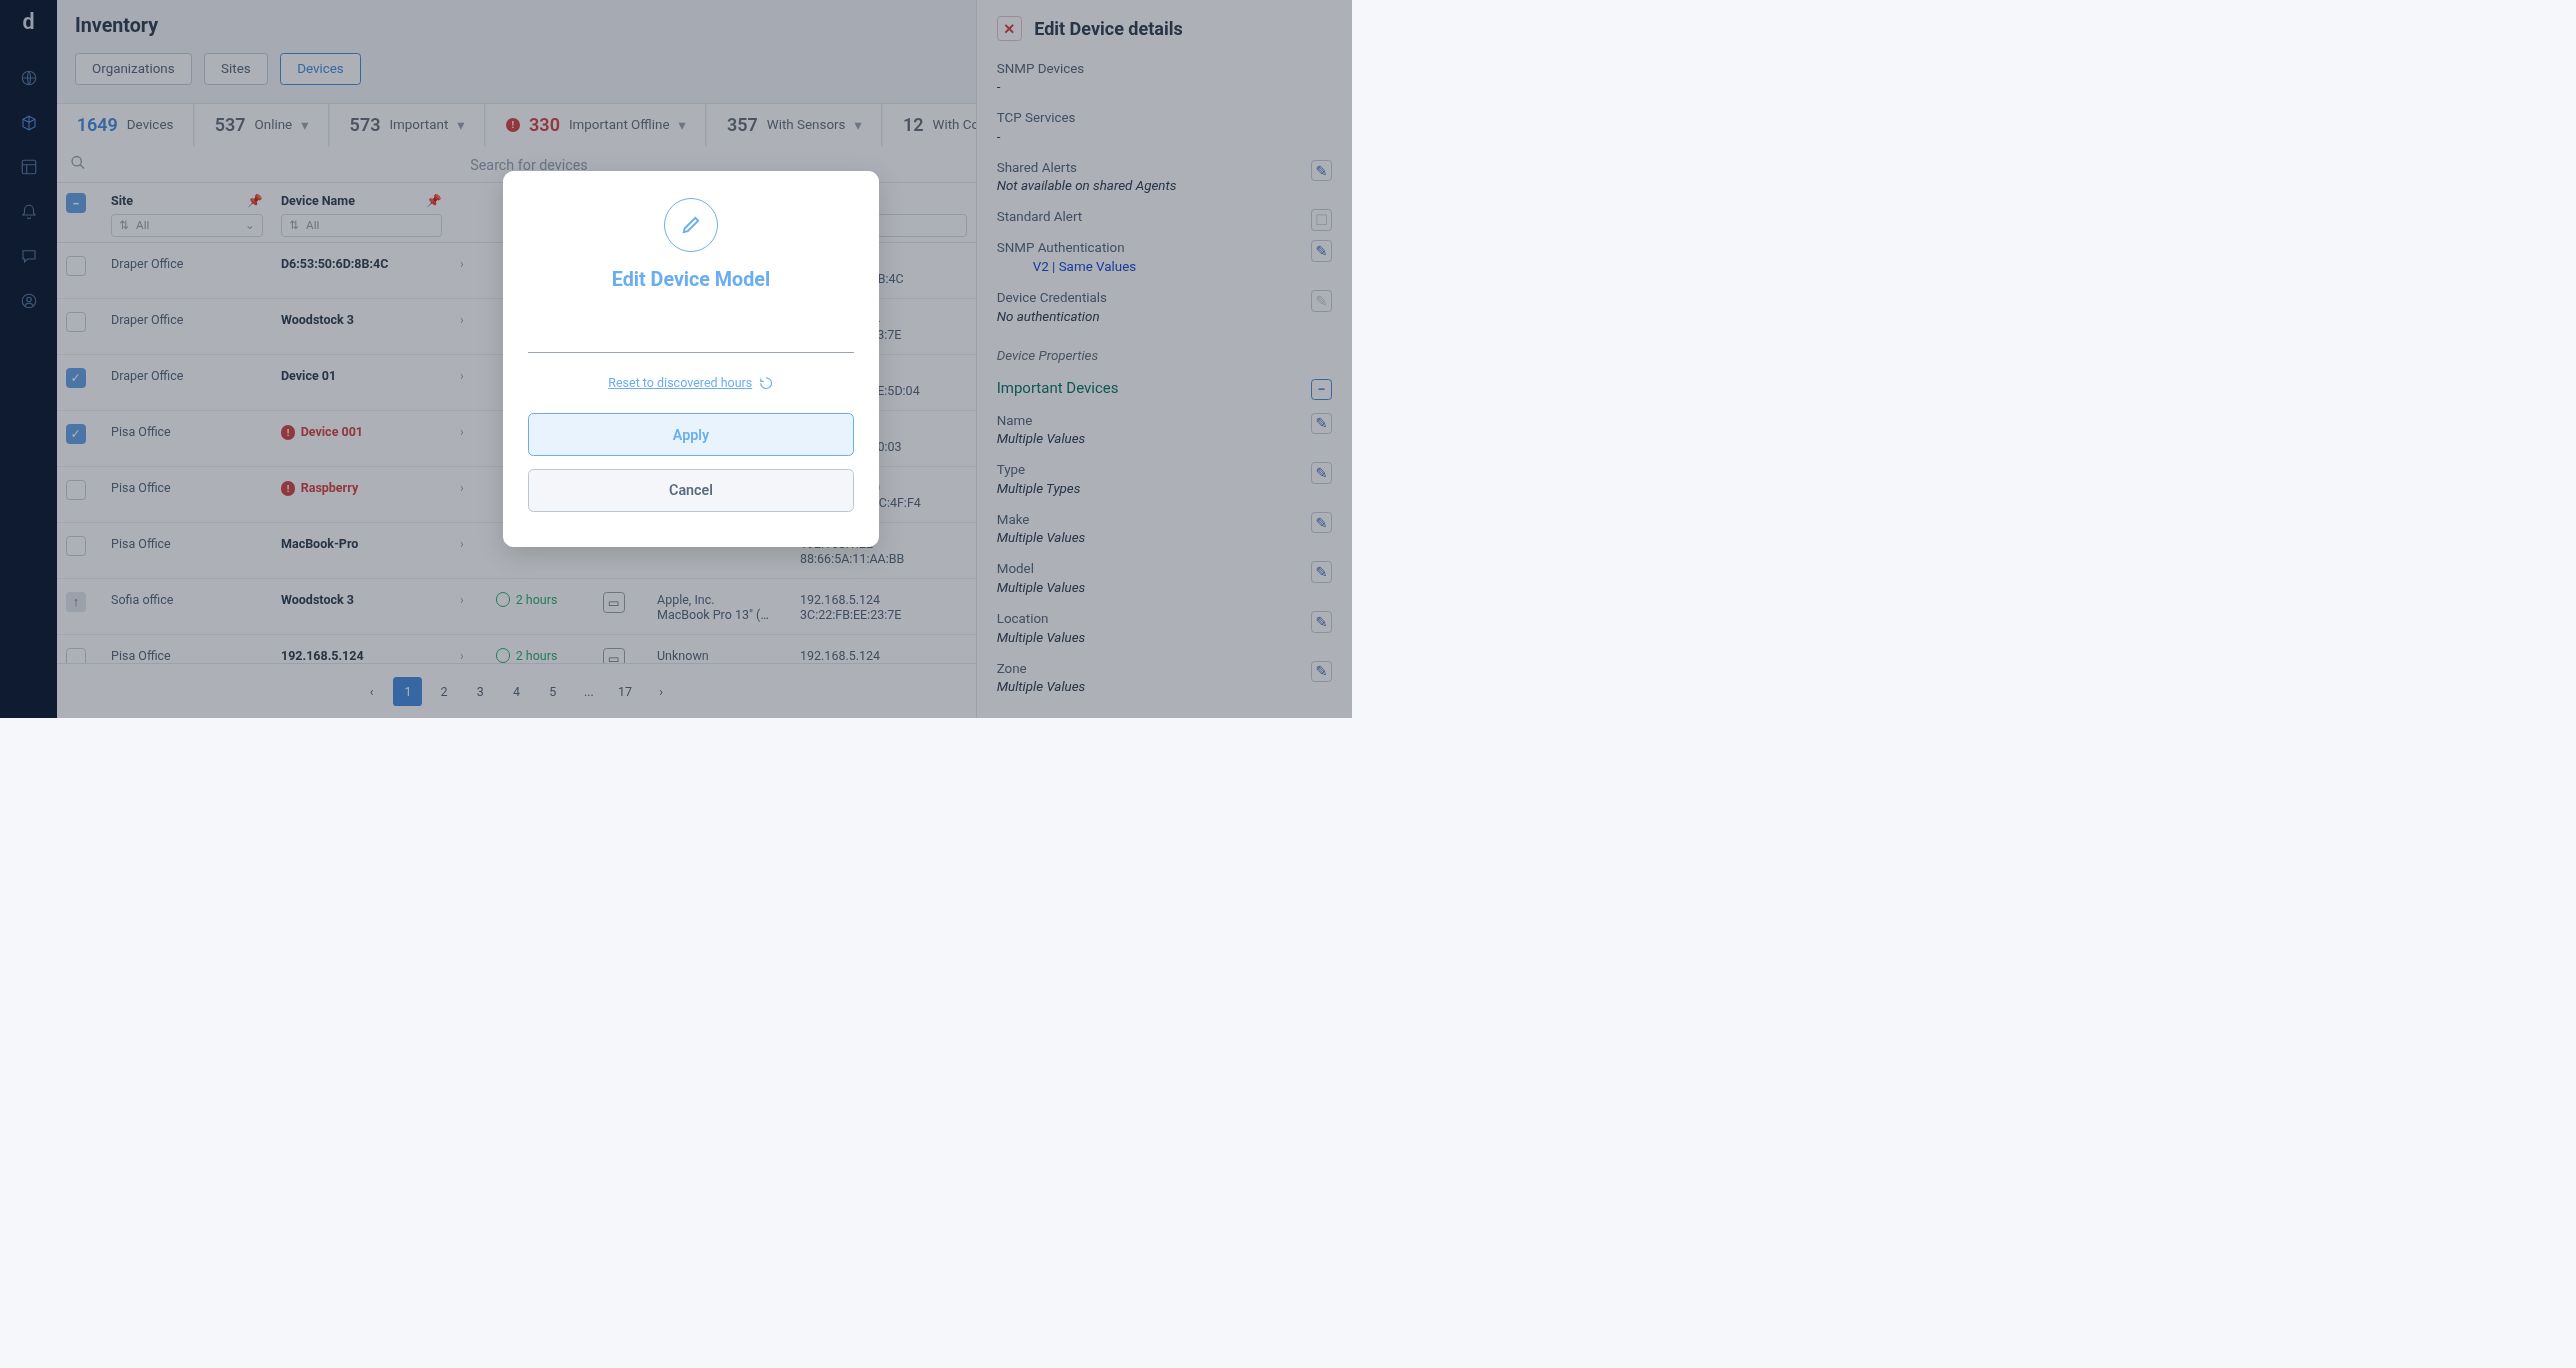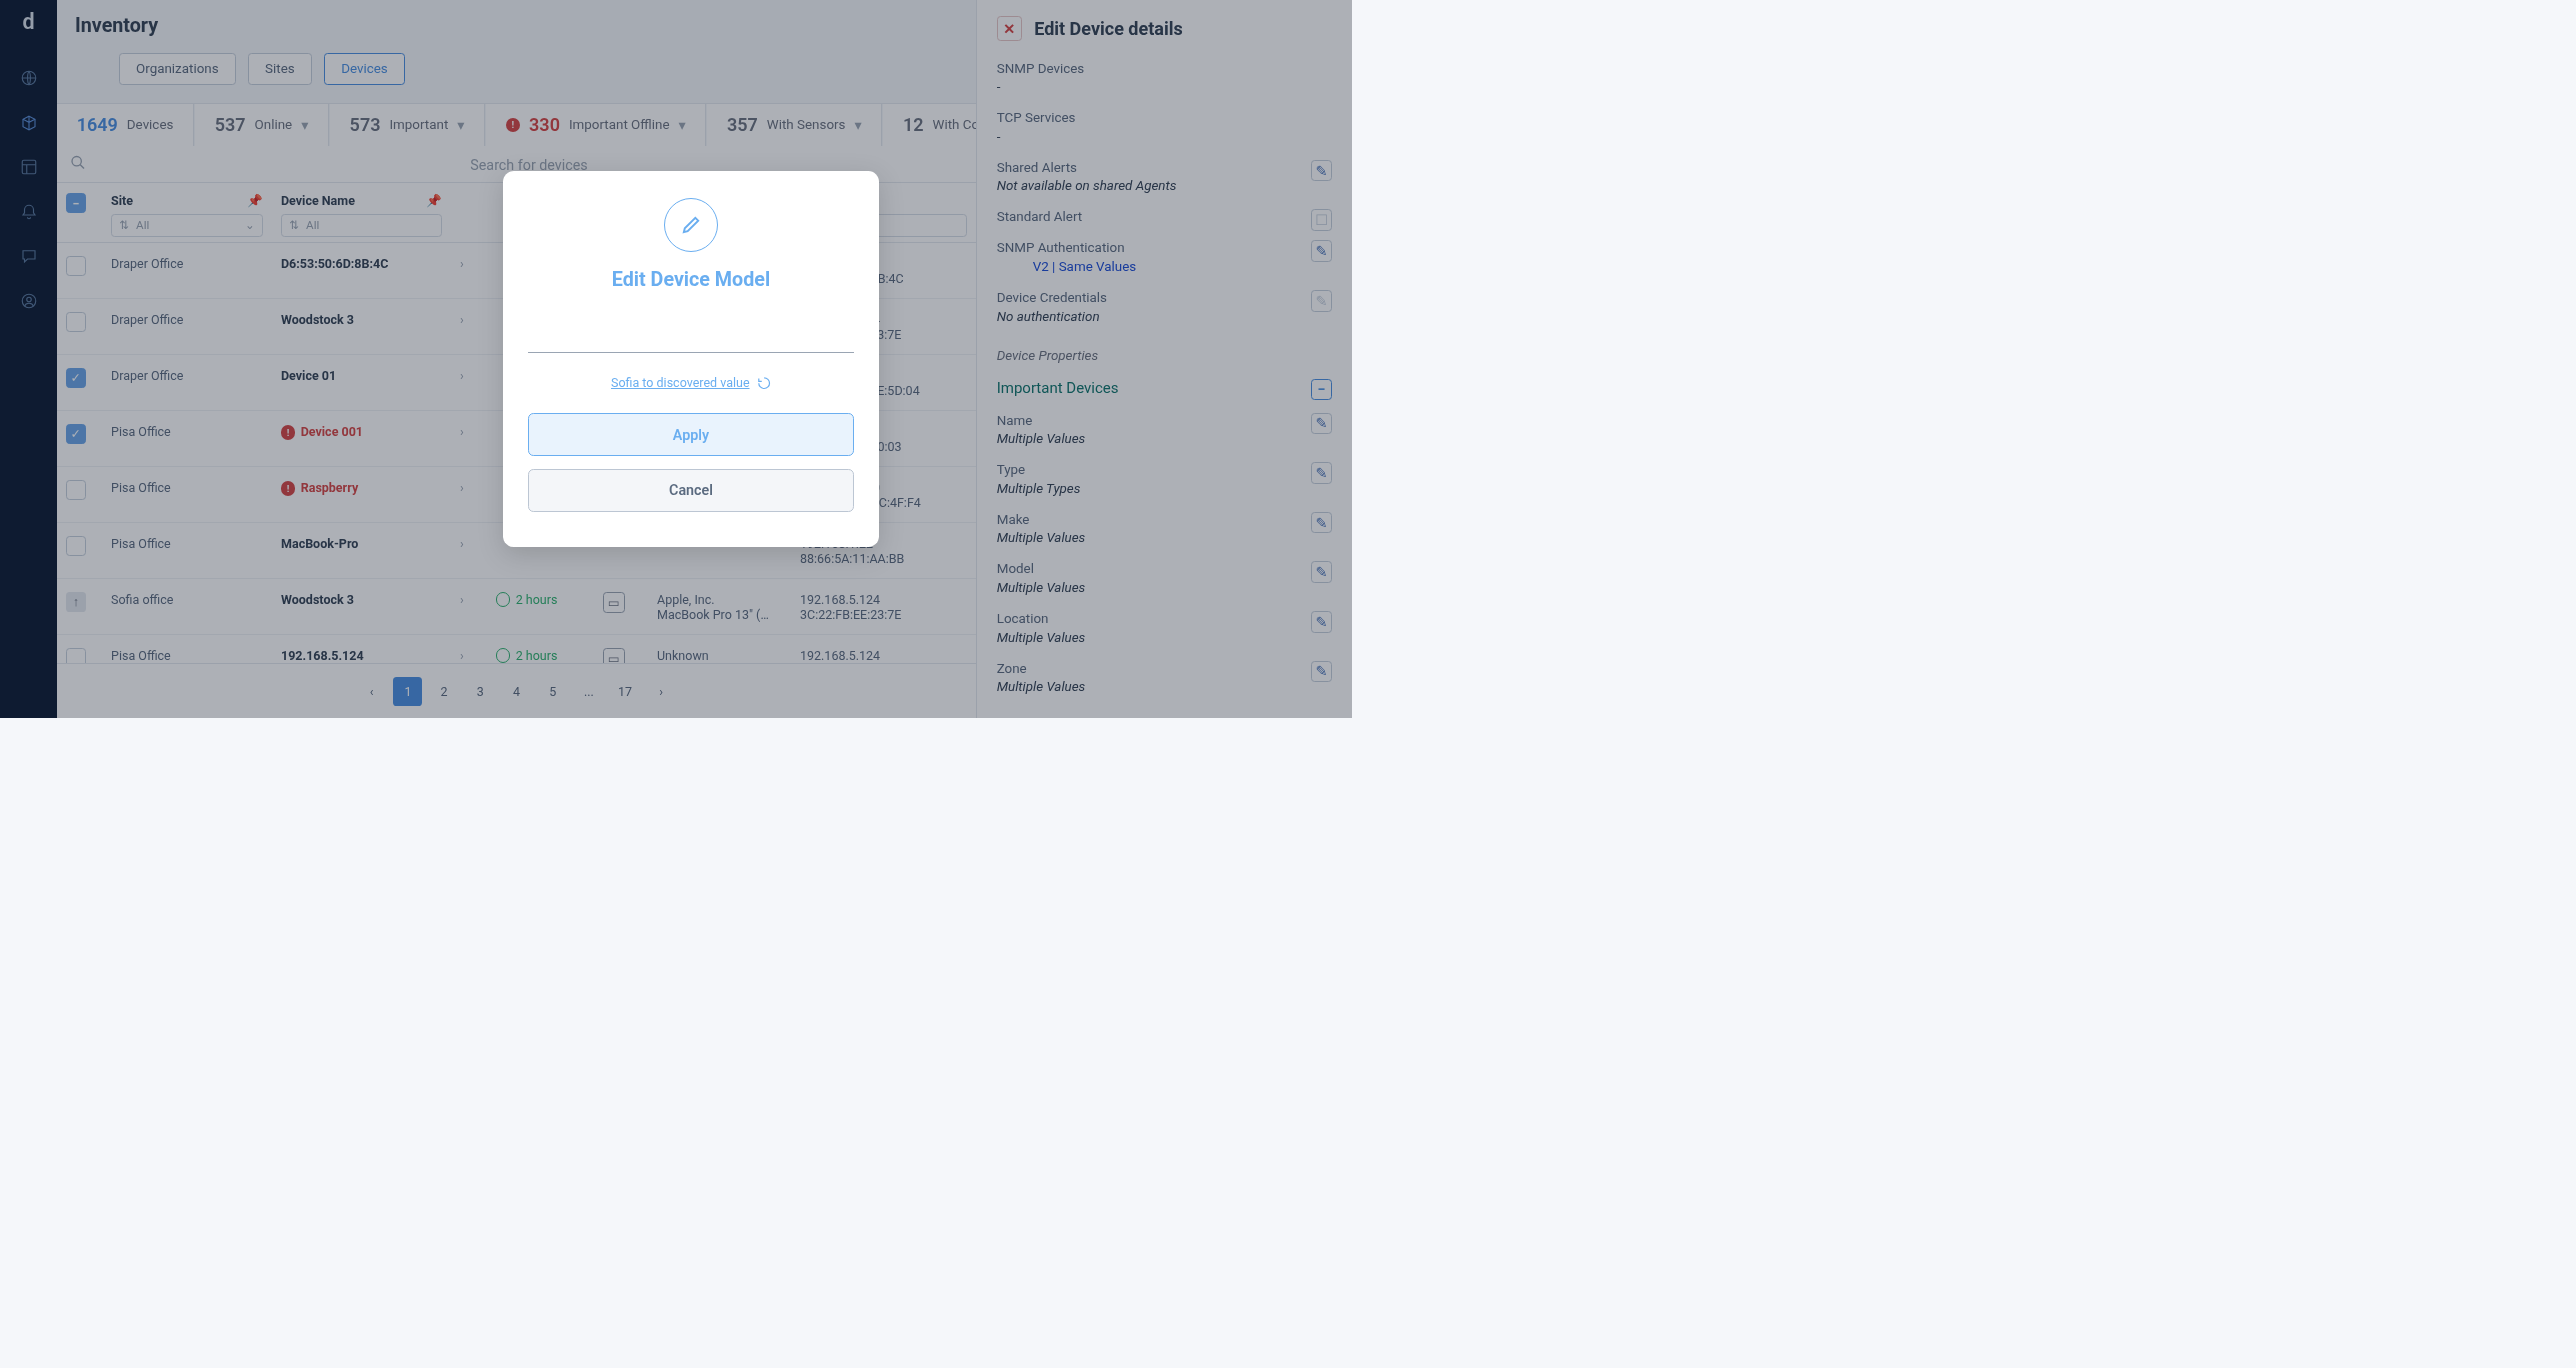--- a/index.html
+++ b/index.html
@@ -13,21 +13,21 @@
 .nav-icon { width: 21.5px; height: 21.5px; display: flex; align-items: center; justify-content: center; color: #5a7aa0; }
 .nav-icon.active { color: #5a8fd8; }
 .nav-icon svg { width: 18px; height: 18px; }
 
 
 .main { flex: 1; display: flex; flex-direction: column; min-width: 0; }
 
 .page-header { padding: 14.3px 18px 0 18px; }
 .page-title { font-size: 19.7px; font-weight: 700; color: #334255; margin-bottom: 16px; }
 
-.filter-tabs { display: flex; gap: 12.5px; margin-bottom: 18px; margin-left: 44px; }
+.filter-tabs { display: flex; gap: 12.5px; margin-bottom: 18px; }
 .filter-tab { border: 0.9px solid #c5cfdc; border-radius: 3.6px; padding: 7.2px 16px; color: #5b6b80; background: #fff; cursor: pointer; font-size: 13.4px; }
 .filter-tab.active { border-color: #4a90e2; color: #4a90e2; }
 
 .stats-row { display: flex; gap: 0.9px; overflow-x: hidden; border-top:0.9px solid #e4e9ef;text-align:center; }
 .stat { background: #fff; padding: 10.7px 19.7px; border-right: 0.9px solid #e4e9ef; display: flex; align-items: center; gap: 9px; white-space: nowrap; flex-shrink: 0; }
 .stat-num { font-size: 18px; font-weight: 600; color: #6b7280; }
 .stat-num.blue { color: #4a90e2; }
 .stat-num.red { color: #d64545; }
 .stat-label { color: #6b7280; font-size: 13.4px; }
 .stat .filter-icon { color: #9aa5b3; }
@@ -388,21 +388,21 @@
 <div class="overlay">
   <div class="modal">
     <div class="modal-icon">
         <svg width="23" height="23" viewBox="0 0 24 24" fill="none" stroke="currentColor" stroke-width="2">
           <path d="M4 20l4-1 11-11-3-3L5 16l-1 4z"></path>
         </svg>
       </div>
     <div class="modal-title">Edit Device Model</div>
     <input class="modal-input" style="">
     <div><span class="reset-link">
-          <span>Sofia to discovered value</span> 
+          <span>Reset to discovered hours</span> 
           <svg width="14.3" height="14.3" viewBox="0 0 24 24" fill="none" stroke="currentColor" stroke-width="2">
             <path d="M3 12a9 9 0 109-9"></path>
             <path d="M3 4v5h5"></path>
           </svg>
         </span></div>
     <button class="btn btn-apply">Apply</button>
     <button class="btn btn-cancel">Cancel</button>
   </div>
 </div>
 

